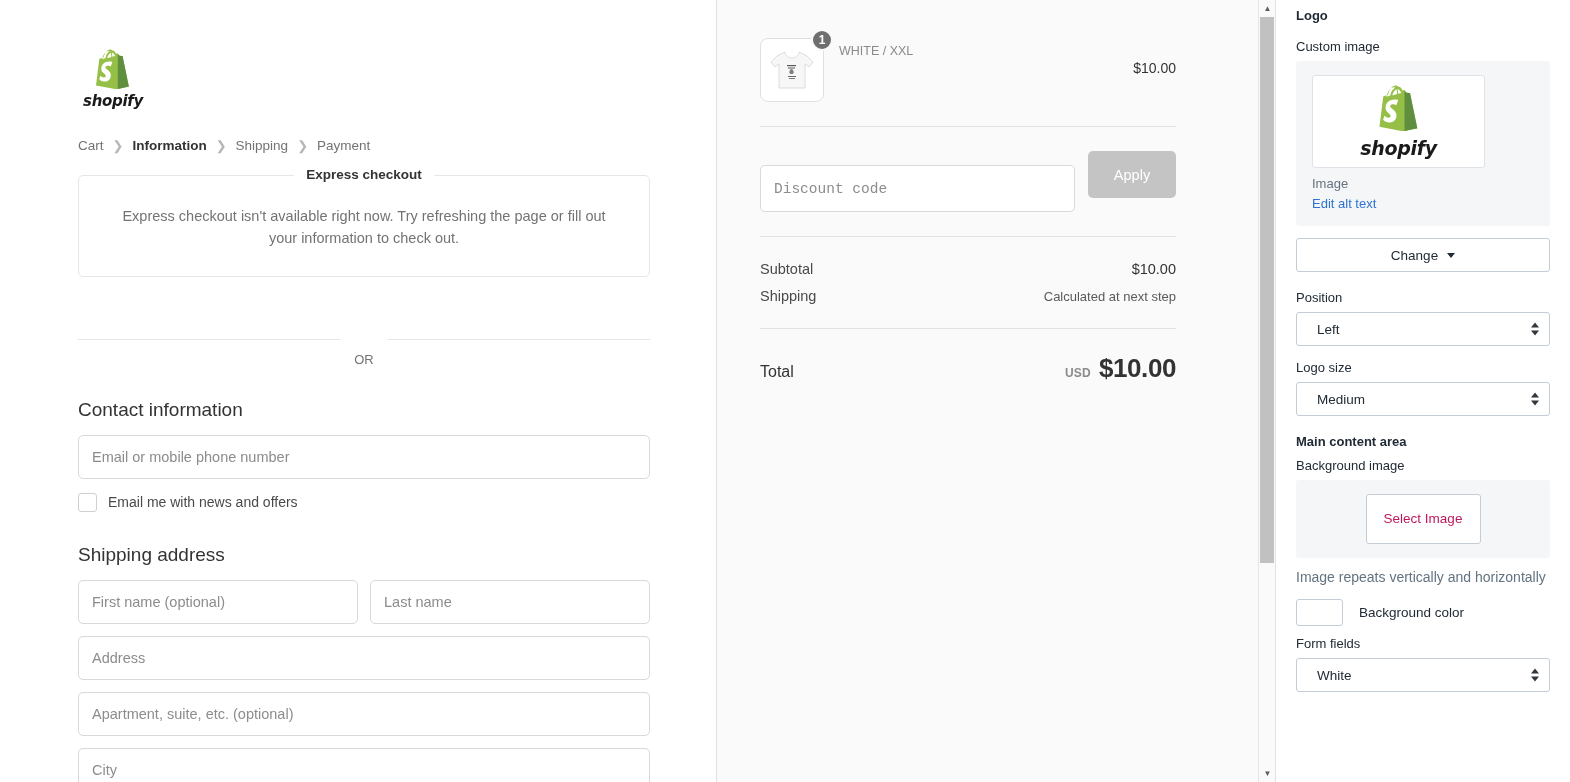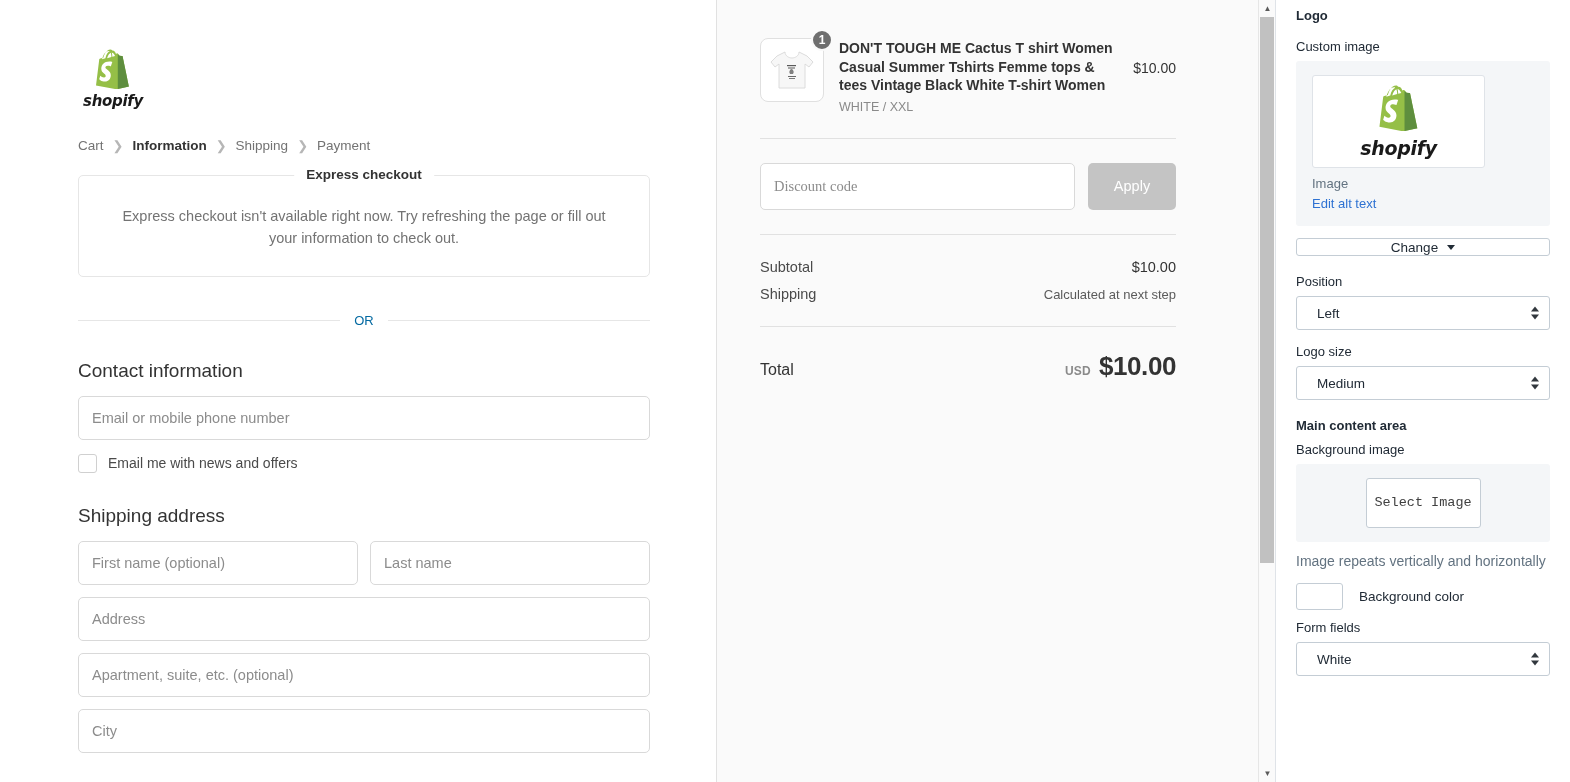--- a/index.html
+++ b/index.html
@@ -37,21 +37,21 @@
   }
   .express-legend {
     position: absolute; top: -9px; left: 50%; transform: translateX(-50%);
     background: #ffffff; padding: 0 12px;
     font-size: 13.5px; font-weight: 600; color: #333333; white-space: nowrap;
   }
   .express-msg { font-size: 14.5px; color: #737373; text-align: center; line-height: 1.5; }
 
   .or-divider { display: flex; align-items: center; margin-top: 36px; }
   .or-line { flex: 1; height: 1px; background: #e6e6e6; }
-  .or-text { padding: 0 14px; font-size: 13px; color: #0369a1; }
+  .or-text { padding: 0 14px; font-size: 13px; color: #737373; margin-top: 39px; }
 
   .section-title { font-size: 19px; color: #333333; font-weight: 400; margin-top: 32px; margin-bottom: 14px; }
   h2.section-title { font-weight: 400; }
 
   .field {
     width: 100%; height: 44px; border: 1px solid #d9d9d9; border-radius: 5px;
     background: #ffffff; padding: 0 13px; font-size: 14.5px; color: #333333;
     font-family: "Liberation Sans", sans-serif; outline: none;
   }
   .field::placeholder { color: #8c8c8c; }
@@ -83,21 +83,21 @@
   .li-info { flex: 1; padding-top: 1px; }
   .li-title { font-size: 14px; font-weight: 600; color: #333333; line-height: 1.33; }
   .li-variant { font-size: 12.5px; color: #8a8a8a; margin-top: 5px; }
   .li-price { font-size: 14px; color: #333333; white-space: nowrap; padding-top: 22px; }
 
   .sum-divider { height: 1px; background: #e1e1e1; margin: 24px 0; }
 
   .discount-row { display: flex; gap: 13px; align-items: stretch; }
   .discount-input {
     flex: 1; height: 47px; border: 1px solid #d9d9d9; border-radius: 5px; background: #ffffff;
-    padding: 0 13px; font-size: 14.5px; color: #333; font-family: Liberation Serif, serif; outline: none;
+    padding: 0 13px; font-size: 14.5px; color: #333; font-family: Liberation Mono, monospace; outline: none; margin-top: 14px;
   }
   .discount-input::placeholder { color: #8c8c8c; }
   .apply-btn {
     width: 88px; height: 47px; border: none; border-radius: 5px; background: #c4c4c4;
     color: #ffffff; font-size: 14.5px; font-weight: 400; font-family: "Liberation Sans", sans-serif;
     cursor: default;
   }
 
   .sum-line { display: flex; justify-content: space-between; align-items: baseline; margin-bottom: 11px; }
   .sum-label { font-size: 14.5px; color: #4a4a4a; }
@@ -135,21 +135,21 @@
     width: 173px; height: 93px; background: #ffffff; border: 1px solid #dfe3e8; border-radius: 3px;
     display: flex; align-items: center; justify-content: center;
   }
   .img-mini { display: flex; flex-direction: column; align-items: center; }
   .img-mini .logo-word { font-size: 19px; margin-top: 2px; }
   .img-caption { font-size: 13px; color: #637381; margin-top: 8px; }
   .img-link { font-size: 13px; color: #2e72d2; cursor: pointer; margin-top: 5px; display: inline-block; }
 
   .change-wrap { background: #ffffff; padding: 12px 0 0 0; }
   .change-btn {
-    width: 100%; height: 18px; background: #ffffff; border: 1px solid #c4cdd5; border-radius: 3px;
+    width: 100%; height: 34px; background: #ffffff; border: 1px solid #c4cdd5; border-radius: 3px;
     display: flex; align-items: center; justify-content: center; gap: 9px;
     font-size: 13.5px; color: #212b36; cursor: pointer;
   }
   .caret-down { width: 0; height: 0; border-left: 4.5px solid transparent; border-right: 4.5px solid transparent; border-top: 5px solid #212b36; }
 
   .select-box {
     position: relative; width: 100%; height: 34px; border: 1px solid #c4cdd5; border-radius: 3px;
     background: #ffffff; display: flex; align-items: center; padding: 0 20px;
     font-size: 13.5px; color: #212b36; cursor: pointer;
   }
@@ -157,21 +157,21 @@
   .spin-up { width: 0; height: 0; border-left: 4.5px solid transparent; border-right: 4.5px solid transparent; border-bottom: 5px solid #31373d; }
   .spin-down { width: 0; height: 0; border-left: 4.5px solid transparent; border-right: 4.5px solid transparent; border-top: 5px solid #31373d; }
 
   .bg-picker {
     background: #f4f6f8; border-radius: 3px; height: 78px;
     display: flex; align-items: center; justify-content: center;
   }
   .select-image-btn {
     width: 115px; height: 50px; background: #ffffff; border: 1px solid #c4cdd5; border-radius: 3px;
     display: flex; align-items: center; justify-content: center; text-align: center;
-    font-size: 13.5px; color: #404040; line-height: 1.3; cursor: pointer; font-family: Liberation Mono, monospace;
+    font-size: 13.5px; color: #be185d; line-height: 1.3; cursor: pointer;
   }
   .repeat-note { font-size: 14px; color: #637381; line-height: 1.45; margin-top: 9px; }
   .color-row { display: flex; align-items: center; gap: 16px; margin-top: 12px; }
   .color-swatch { width: 47px; height: 27px; background: #ffffff; border: 1px solid #c4cdd5; border-radius: 3px; flex: none; cursor: pointer; }
   .color-label { font-size: 13.5px; color: #212b36; }
   .mt18 { margin-top: 18px; }
   .mt14 { margin-top: 14px; }
   .mt10 { margin-top: 10px; }
 </style>
 </head>
@@ -254,21 +254,20 @@
                 <rect x="20" y="19.5" width="7" height="1"></rect>
                 <path d="M22 22 q1.5 -2 3 0 q1.5 2 0 4 l-3 0 q-1.5 -2 0 -4 z" opacity="0.75"></path>
                 <rect x="20" y="28" width="8" height="0.9"></rect>
                 <rect x="21" y="30" width="6" height="0.8"></rect>
               </g>
             </svg>
           </div>
           <div class="qty-badge">1</div>
         </div>
         <div class="li-info">
-          <div class="li-title">DON'T TOUGH ME Cactus T shirt Women Casual Summer Tshirts Femme tops &amp; tees Vintage Black White T-shirt Women</div>
           <div class="li-variant">WHITE / XXL</div>
         </div>
         <div class="li-price">$10.00</div>
       </div>
 
       <div class="sum-divider"></div>
 
       <div class="discount-row">
         <input class="discount-input" type="text" placeholder="Discount code" style="">
         <button class="apply-btn">Apply</button>

